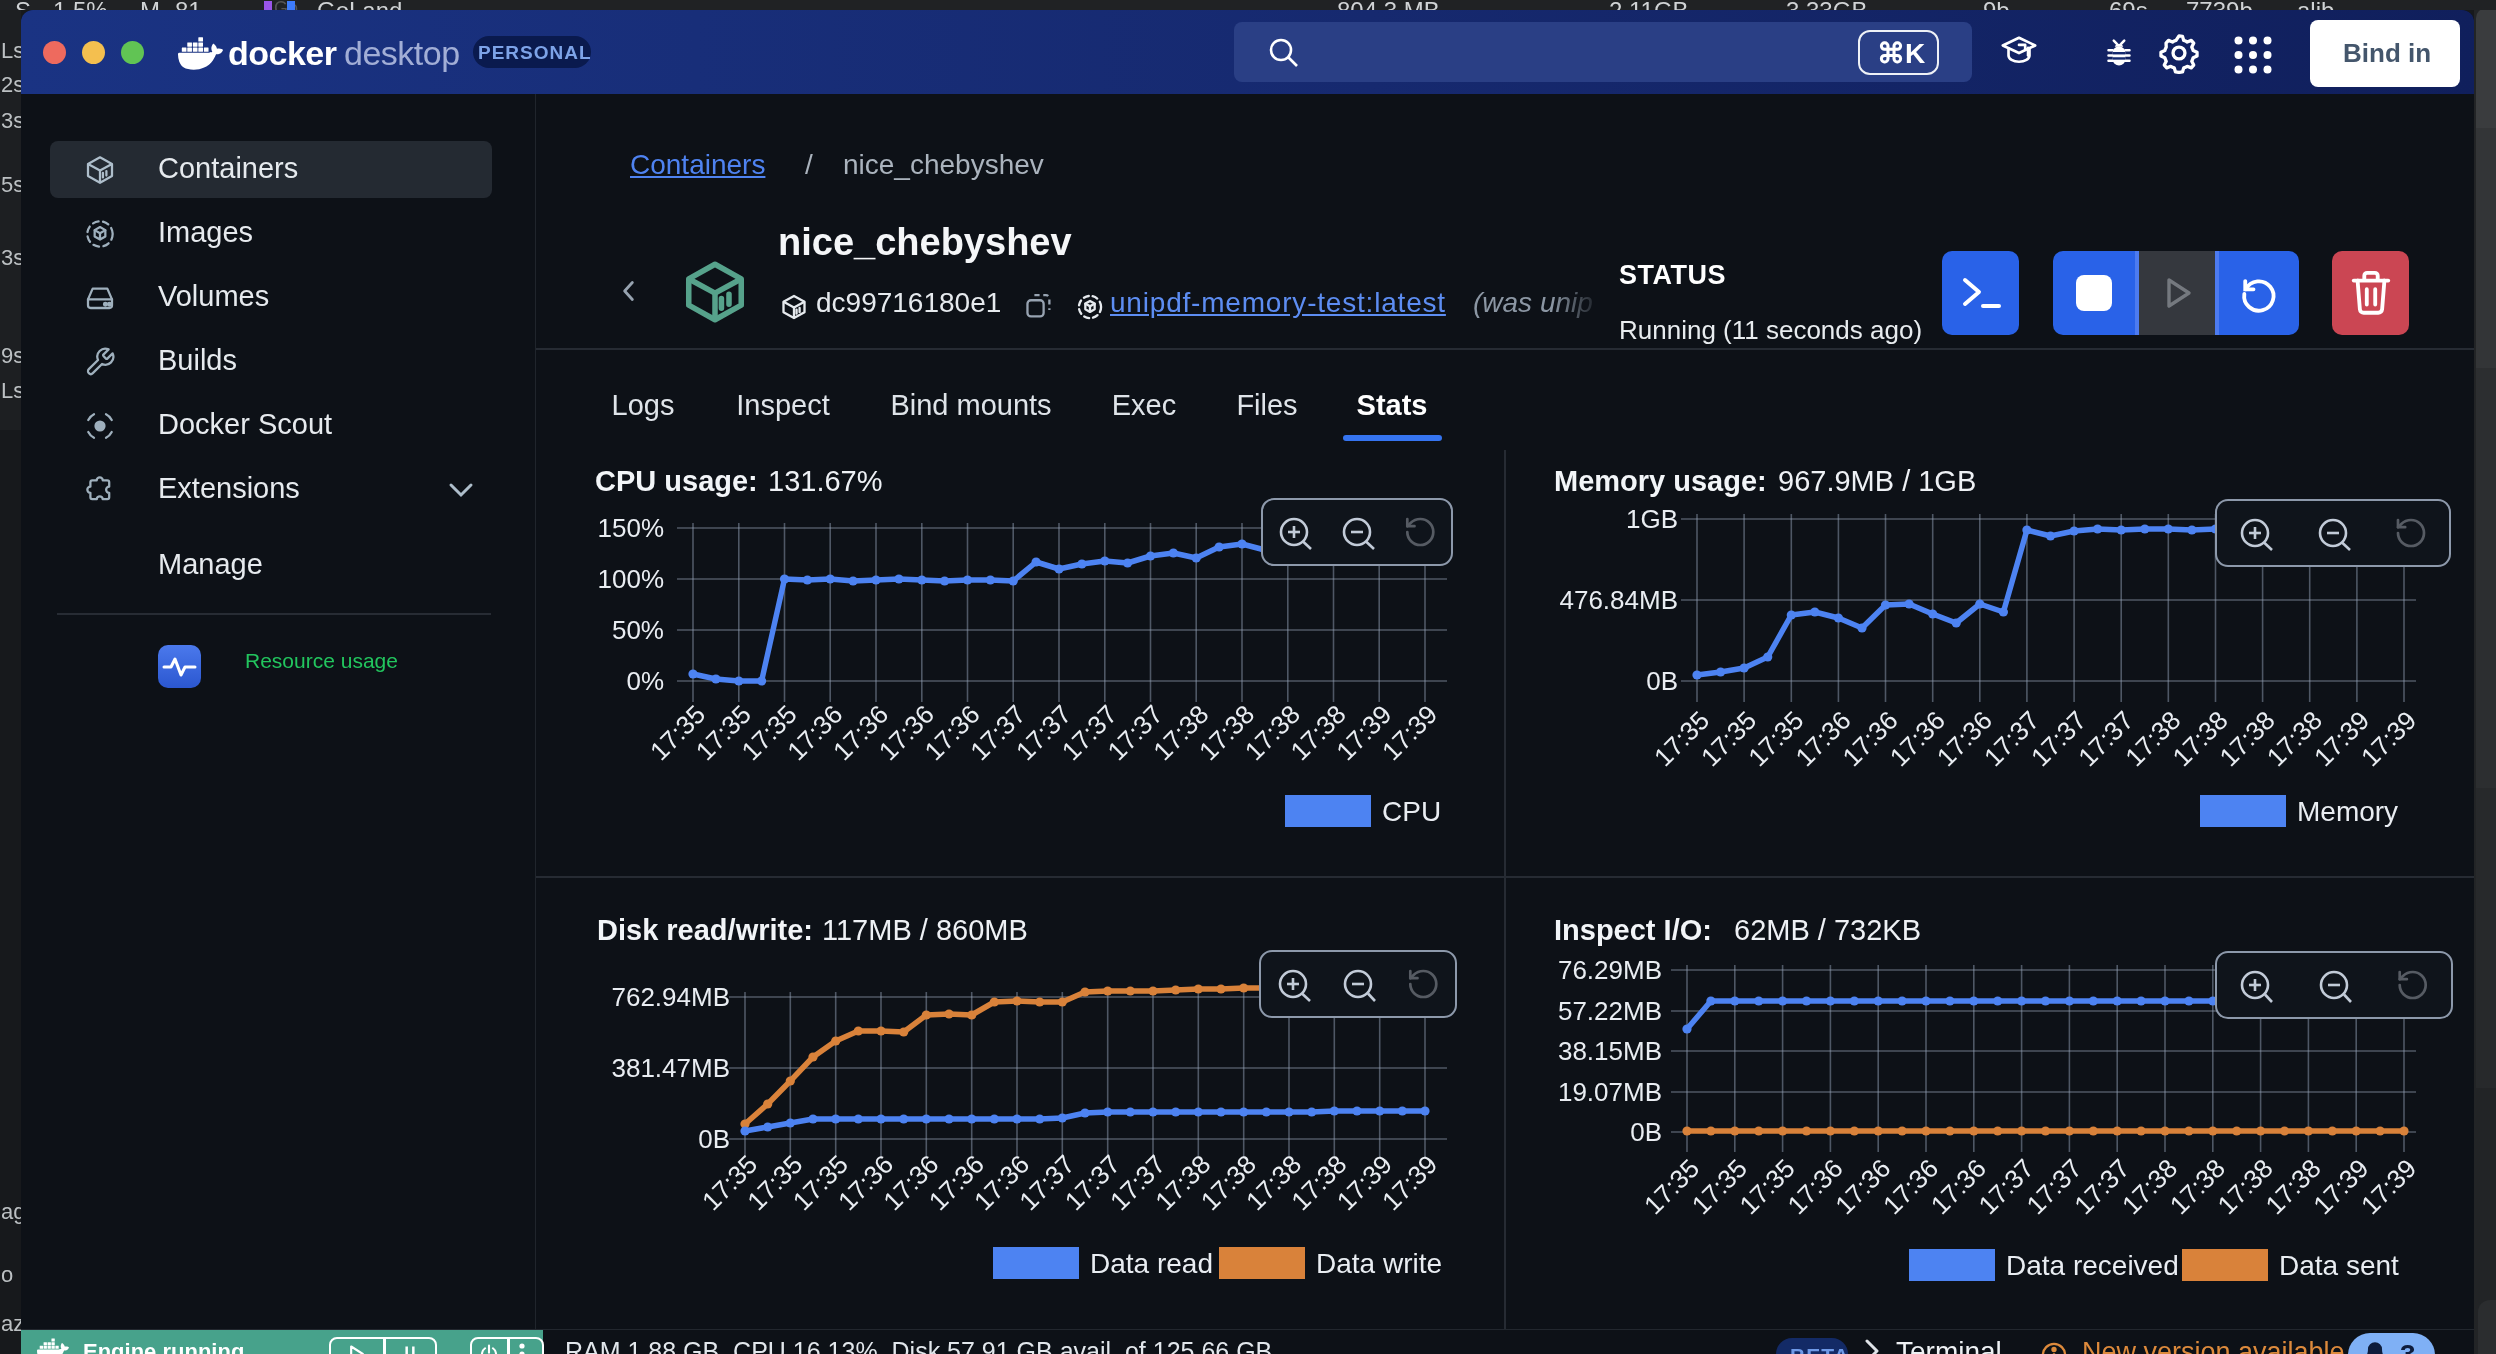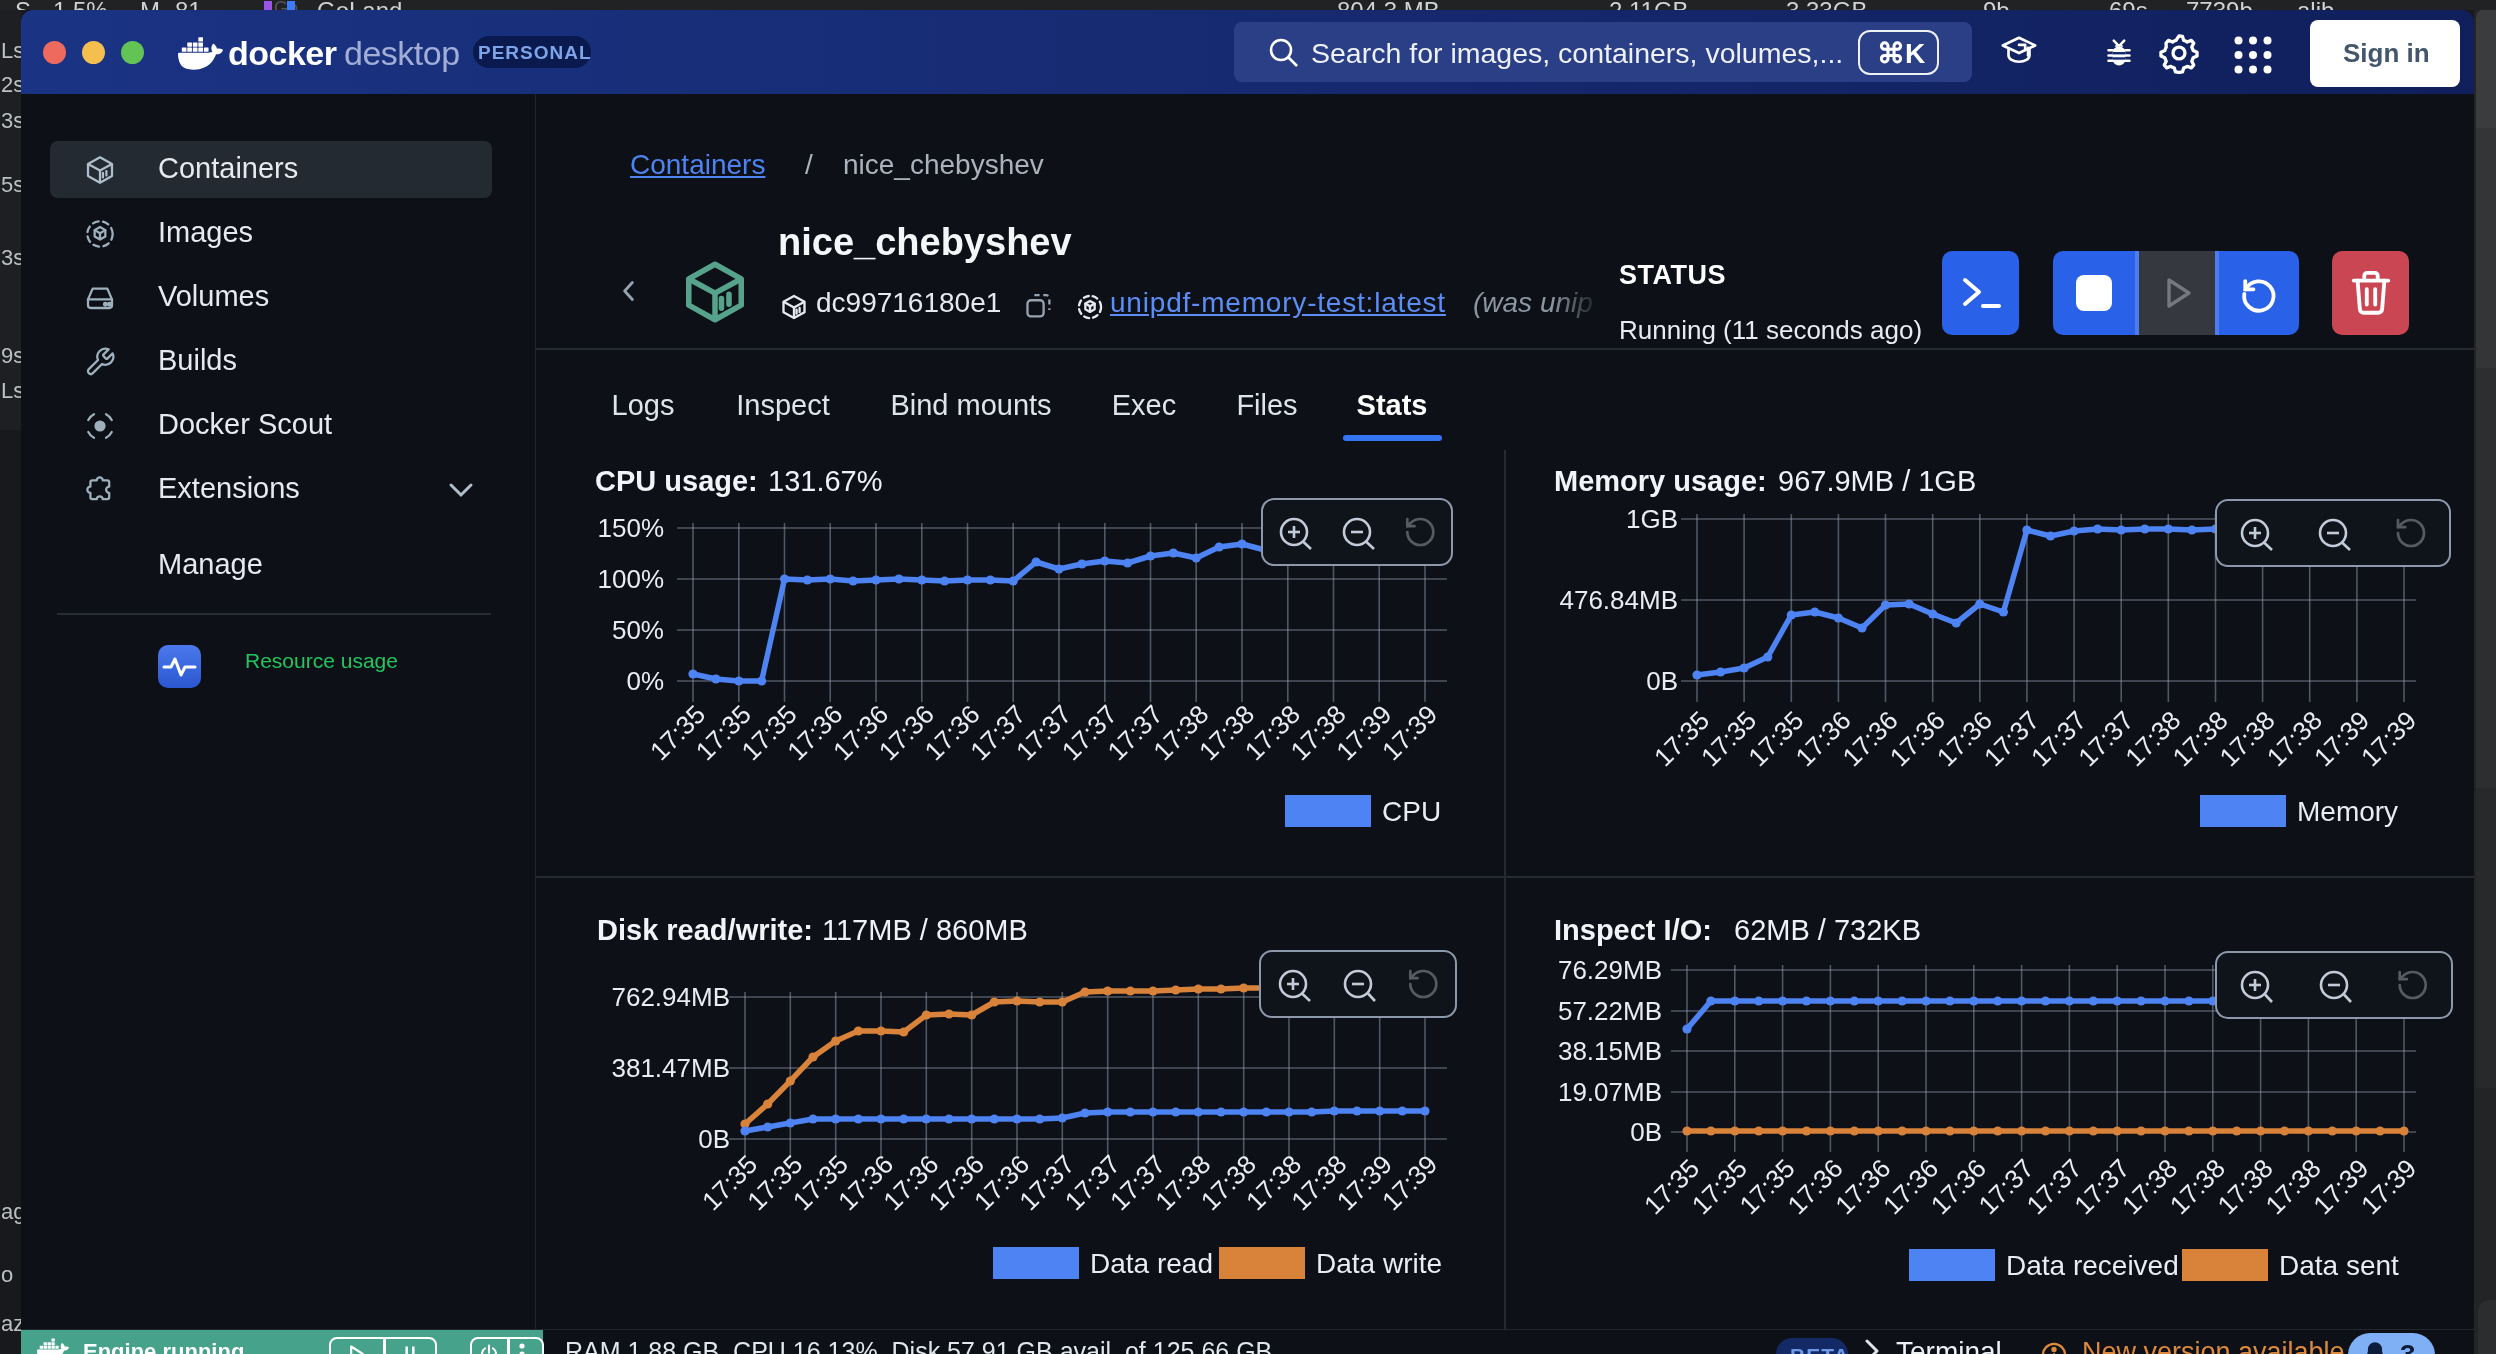--- a/index.html
+++ b/index.html
@@ -55,21 +55,20 @@
     </svg>
 <div class="t" style="left:207px;top:24px;font-size:34px;font-weight:700;color:#ffffff;letter-spacing:-0.5px;">docker</div>
 <div class="t" style="left:323px;top:24px;font-size:34px;font-weight:400;color:#a2aed6;letter-spacing:-0.5px;">desktop</div>
 <div class="abs" style="left:452px;top:26px;width:118px;height:32px;border-radius:16px;background:#0a1a4e;"></div>
 <div class="t" style="left:457px;top:32px;font-size:19px;font-weight:700;color:#7da3e8;letter-spacing:1px;">PERSONAL</div>
 <div class="abs" style="left:1213px;top:12px;width:738px;height:60px;border-radius:8px;background:#2a3f85;"></div>
 <svg class="abs" style="left:1245px;top:25px;" width="36" height="36" viewBox="0 0 36 36" fill="none" stroke="#ffffff" stroke-width="2.6">
       <circle cx="15" cy="15" r="10"></circle>
       <line x1="22.5" y1="22.5" x2="31" y2="31"></line>
     </svg>
-<div class="t" style="left:1290px;top:27px;font-size:28.5px;color:#eef1f8;">Search for images, containers, volumes,...</div>
 <div class="abs" style="left:1837px;top:20px;width:81px;height:45px;border:2.5px solid #eef1f6;border-radius:12px;"></div>
 <div class="t" style="left:1856px;top:27px;font-size:28px;font-weight:600;color:#ffffff;">⌘K</div>
 <svg class="abs" style="left:1978px;top:24px;" width="40" height="40" viewBox="0 0 42 42" fill="none" stroke="#ffffff" stroke-width="2.8" stroke-linejoin="round" stroke-linecap="round">
 <path d="M21 4 L38 12 L21 20 L4 12 Z"></path>
 <path d="M10 15 v7.5 c0 3.6 4.9 6.6 11 6.6 s11-3 11-6.6 V15"></path>
 <path d="M30.5 14.5 v8"></path>
 <path d="M21 11.5 h6.5 v4.5"></path>
 </svg>
 <svg class="abs" style="left:2081px;top:26px;" width="34" height="36" viewBox="0 0 24 24">
 <g stroke="#ffffff" stroke-width="1.8" stroke-linecap="round" fill="none">
@@ -90,21 +89,21 @@
       <circle cx="6.5" cy="21.0" r="4"></circle>
       <circle cx="6.5" cy="35.5" r="4"></circle>
       <circle cx="21.0" cy="6.5" r="4"></circle>
       <circle cx="21.0" cy="21.0" r="4"></circle>
       <circle cx="21.0" cy="35.5" r="4"></circle>
       <circle cx="35.5" cy="6.5" r="4"></circle>
       <circle cx="35.5" cy="21.0" r="4"></circle>
       <circle cx="35.5" cy="35.5" r="4"></circle>
     </svg>
 <div class="abs" style="left:2289px;top:10px;width:150px;height:67px;background:#ffffff;border-radius:8px;"></div>
-<div class="t" style="left:2322px;top:28px;font-size:26px;font-weight:600;color:#44566c;">Sign in</div>
+<div class="t" style="left:2322px;top:28px;font-size:26px;font-weight:600;color:#44566c;">Bind in</div>
 <div class="abs" style="left:29px;top:131px;width:442px;height:57px;background:#242a32;border-radius:8px;"></div>
 <svg class="abs" style="left:63px;top:144px;" width="32" height="32" viewBox="0 0 24 24" fill="none" stroke="#aebecb" stroke-width="1.7" stroke-linejoin="round" stroke-linecap="round">
 <path d="M12 2.5 L21 7.5 V16.5 L12 21.5 L3 16.5 V7.5 Z"></path>
 <path d="M3.4 7.7 L12 12.4 L20.6 7.7"></path>
 <path d="M12 12.4 V21.2"></path>
 <path d="M14.2 14.2 v3.4 M16.8 12.8 v3.4"></path>
 </svg>
 <div class="t" style="left:137px;top:142px;font-size:29px;color:#e6eaee;">Containers</div>
 <svg class="abs" style="left:63px;top:208px;" width="32" height="32" viewBox="0 0 24 24" fill="none" stroke="#9fb0bd" stroke-width="1.7" stroke-linecap="round" stroke-linejoin="round">
 <circle cx="12" cy="12" r="9.5" stroke-dasharray="4.4 3.4"></circle>

